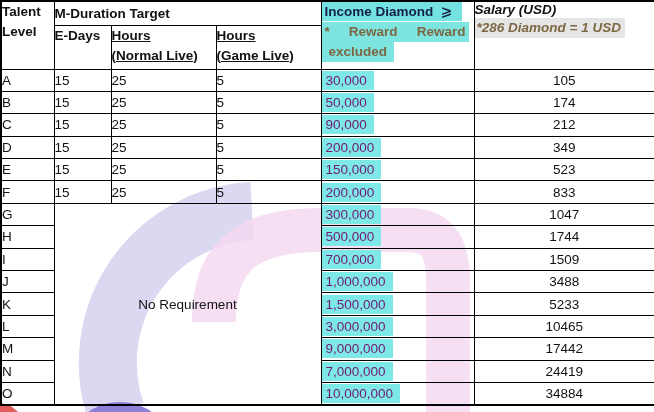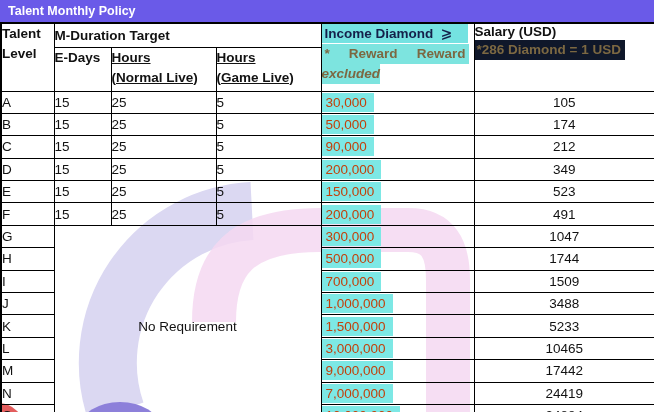--- a/index.html
+++ b/index.html
@@ -47,63 +47,62 @@
   .body-row td{height:21.4px;}
   td.level{padding-left:8px;}
   td.num{padding-left:10px;}
   td.income{padding-left:2px;}
   td.salary{padding-left:10px;text-align:center;}
   .hl{
     display:inline-block;
     background:#7de8e5;
     line-height:19px;
     padding:0 7px 0 4px;
-    color:#c2410c;
+    color:#701a75;
     font-weight:500;
   }
   .inc-head{vertical-align:top;padding:2px 2px 0 2px;}
   .inc-title{
     display:inline-block;background:#74e2e1;color:#14204a;
-    font-weight:bold;line-height:19px;padding:0 15px 0 3px;
+    font-weight:bold;line-height:19px;padding:0 9px 0 3px;
   }
   .sym{font-family:"DejaVu Sans",sans-serif;font-size:14px;}
   .inc-note{
     display:flex;justify-content:space-between;
     width:141px;background:#7de4df;
     color:#7c6842;font-weight:bold;line-height:20px;
     padding:0 3px;margin-top:1px;
   }
   .inc-note2{
     display:inline-block;background:#7de4df;
-    color:#7c6842;font-weight:bold;line-height:20px;padding:0 0;font-style:italic;
-  }
-  .sal-head{vertical-align:top;padding:2px 0 0 7px;}
+    color:#7c6842;font-weight:bold;line-height:20px;padding:0 7px;
+  }
+  .sal-head{vertical-align:top;padding:2px 0 0 7px;font-style:italic;}
   .sal-note{
-    display:inline-block;background:#0f172a;
+    display:inline-block;background:#e5e5e5;
     color:#7c6842;font-weight:bold;line-height:20px;
     padding:0 4px 0 2px;margin-top:1px;
   }
   td.noreq{
     text-align:center;vertical-align:middle;
     font-size:14px;color:#121212;
   }
 </style>
 </head>
 <body>
 
 <div class="page">
 
   <svg class="watermark" width="654" height="412" viewBox="0 0 654 412">
     <path d="M 252 211 A 152 152 0 0 0 116 412" fill="none" stroke="#dbd8f2" stroke-width="58"></path>
     <path d="M 214 322 C 214 262 240 230 320 230 L 408 230 C 438 230 448 248 448 280 L 448 412" fill="none" stroke="#f5d8f1" stroke-width="44" opacity="0.85"></path>
     <ellipse cx="120" cy="428" rx="40" ry="26" fill="#8d80da"></ellipse>
     <circle cx="-2" cy="430" r="27" fill="#e04b4b" opacity="0.9"></circle>
   </svg>
 
-  <div class="titlebar">Talent Monthly Policy</div>
 
   <table class="policy">
     <colgroup>
       <col style="width:53px">
         <col style="width:57px">
         <col style="width:105px">
       <col style="width:105px">
         <col style="width:153px">
         <col style="width:181px">
     </colgroup>
@@ -180,21 +179,21 @@
           <td class="num">5</td>
           <td class="income"><span class="hl">150,000</span></td>
           <td class="salary">523</td>
         </tr>
         <tr class="body-row">
           <td class="level">F</td>
           <td class="num">15</td>
           <td class="num">25</td>
           <td class="num">5</td>
           <td class="income"><span class="hl">200,000</span></td>
-          <td class="salary">491</td>
+          <td class="salary">833</td>
         </tr>
         <tr class="body-row">
           <td class="level">G</td>
           <td class="noreq" colspan="3" rowspan="9">No Requirement</td>
           <td class="income"><span class="hl">300,000</span></td>
           <td class="salary">1047</td>
         </tr>
         <tr class="body-row">
           <td class="level">H</td>
           <td class="income"><span class="hl">500,000</span></td>

